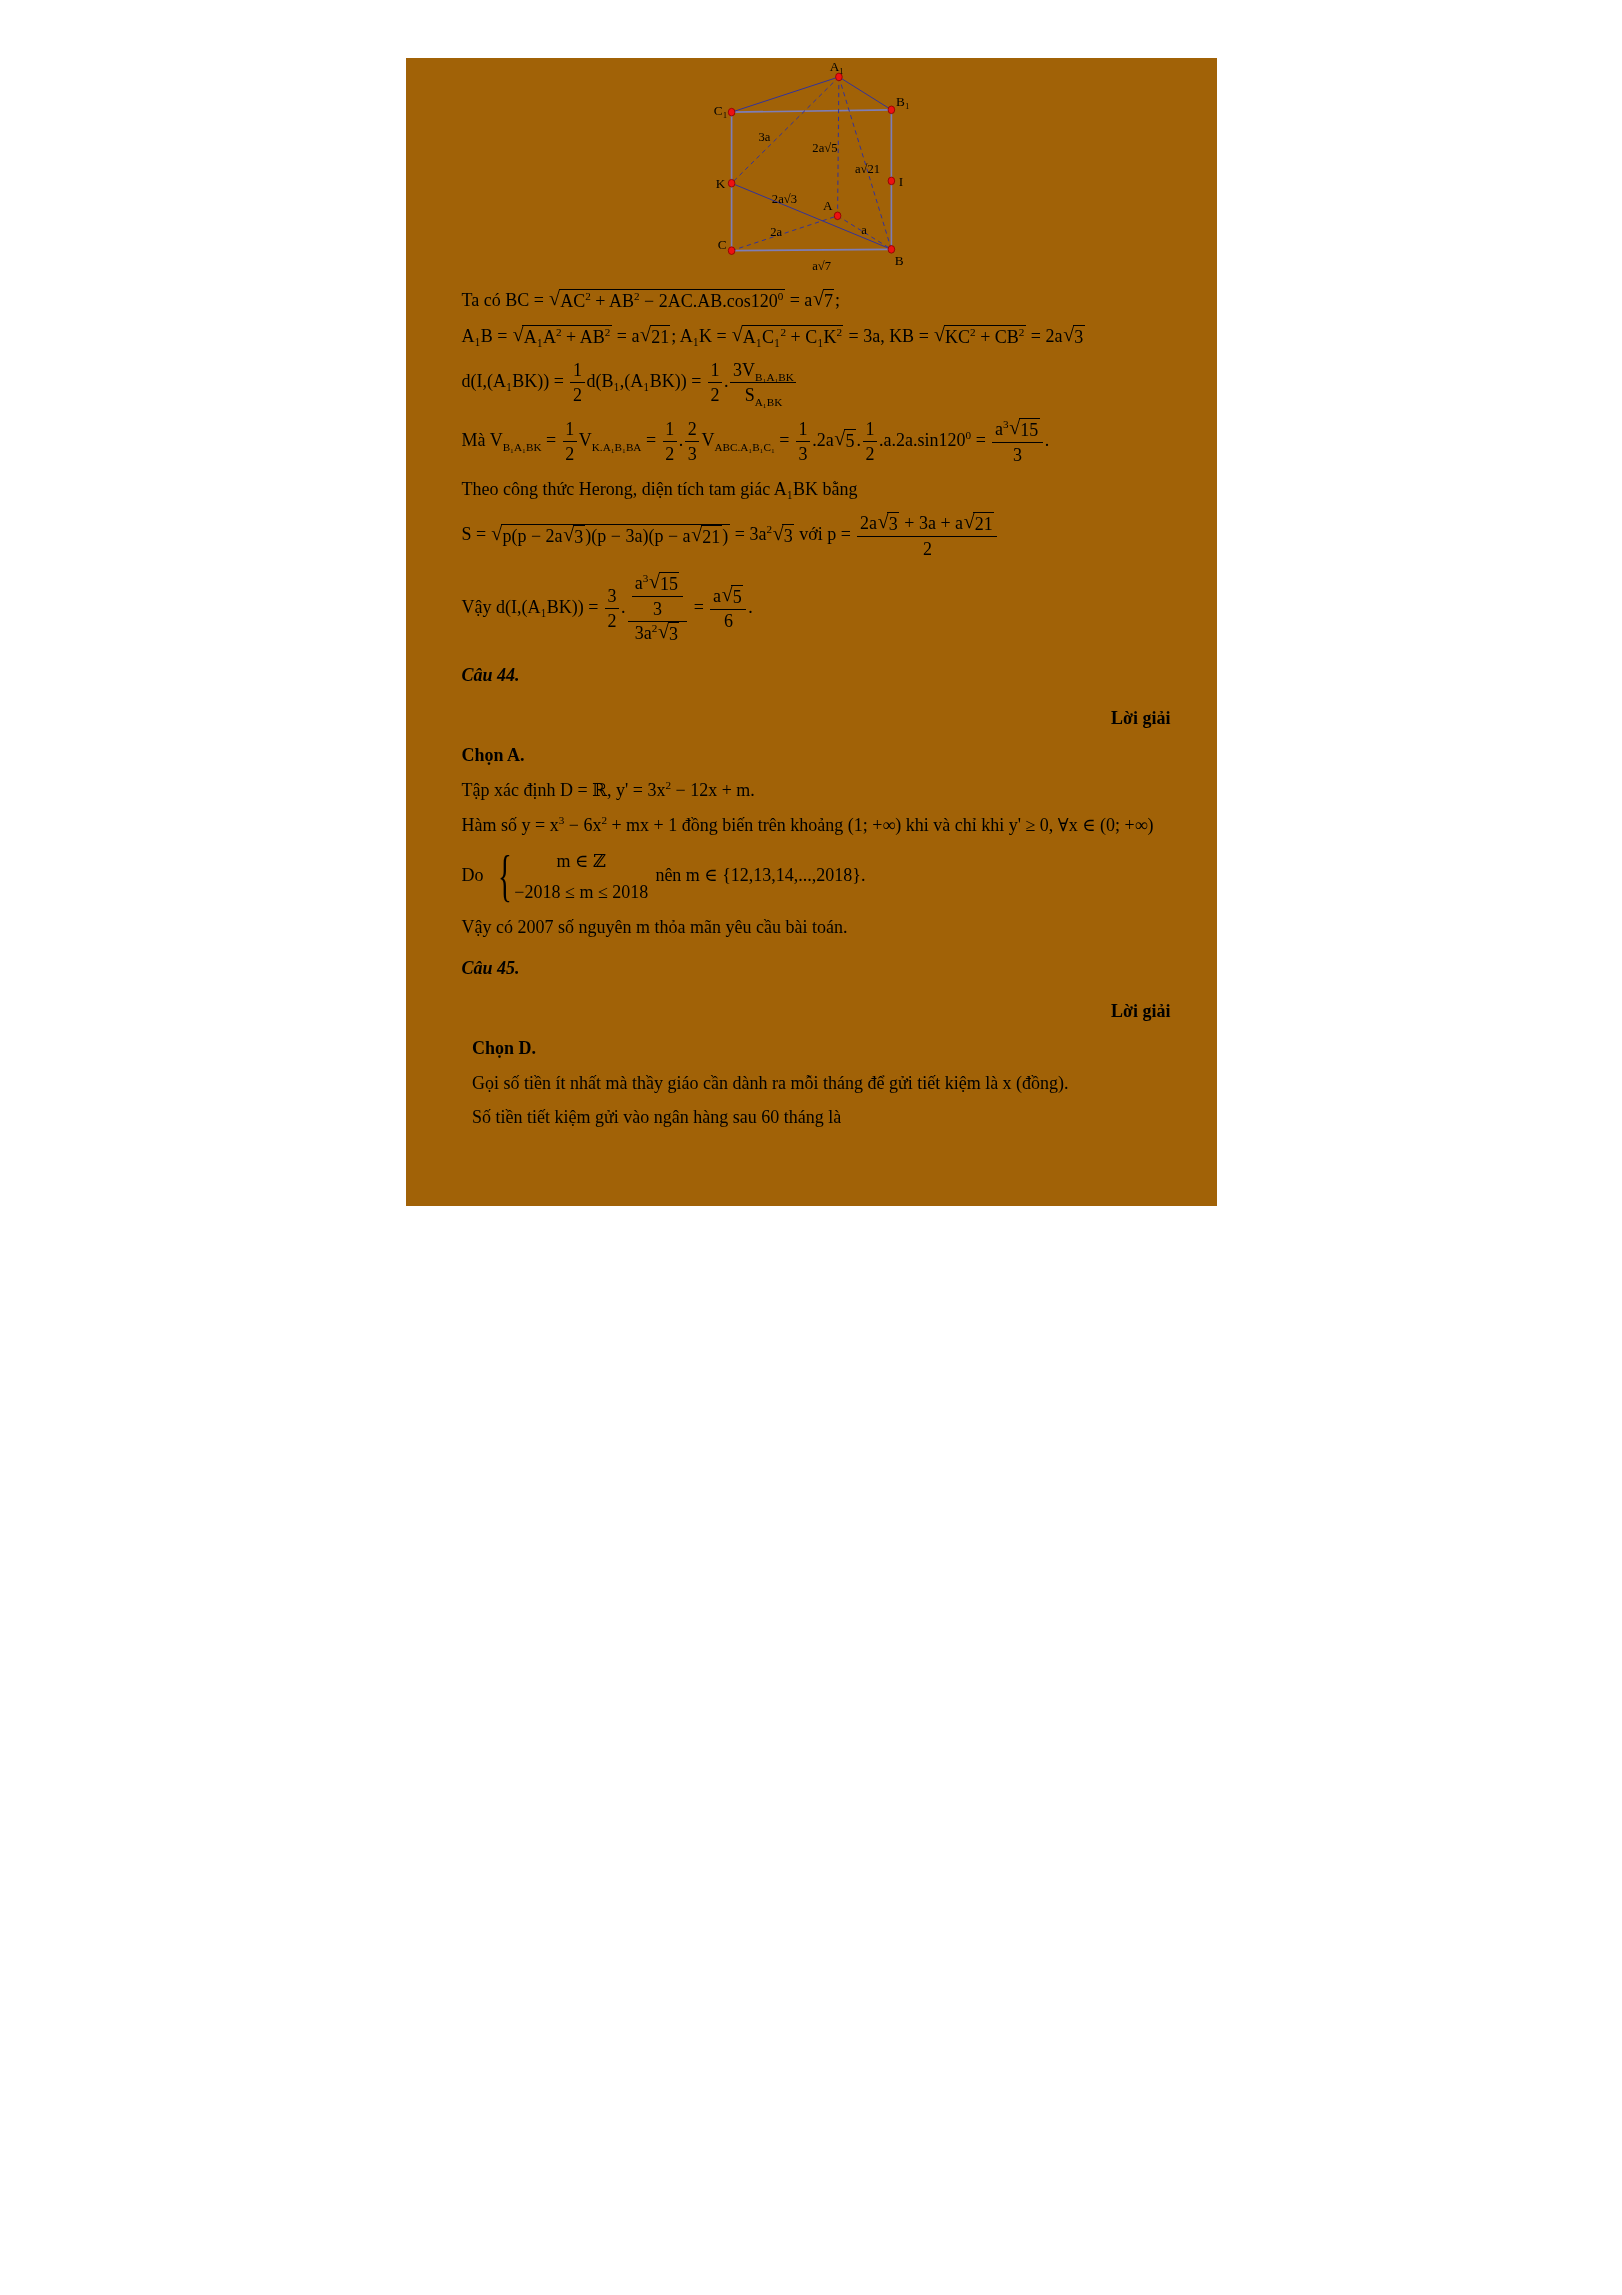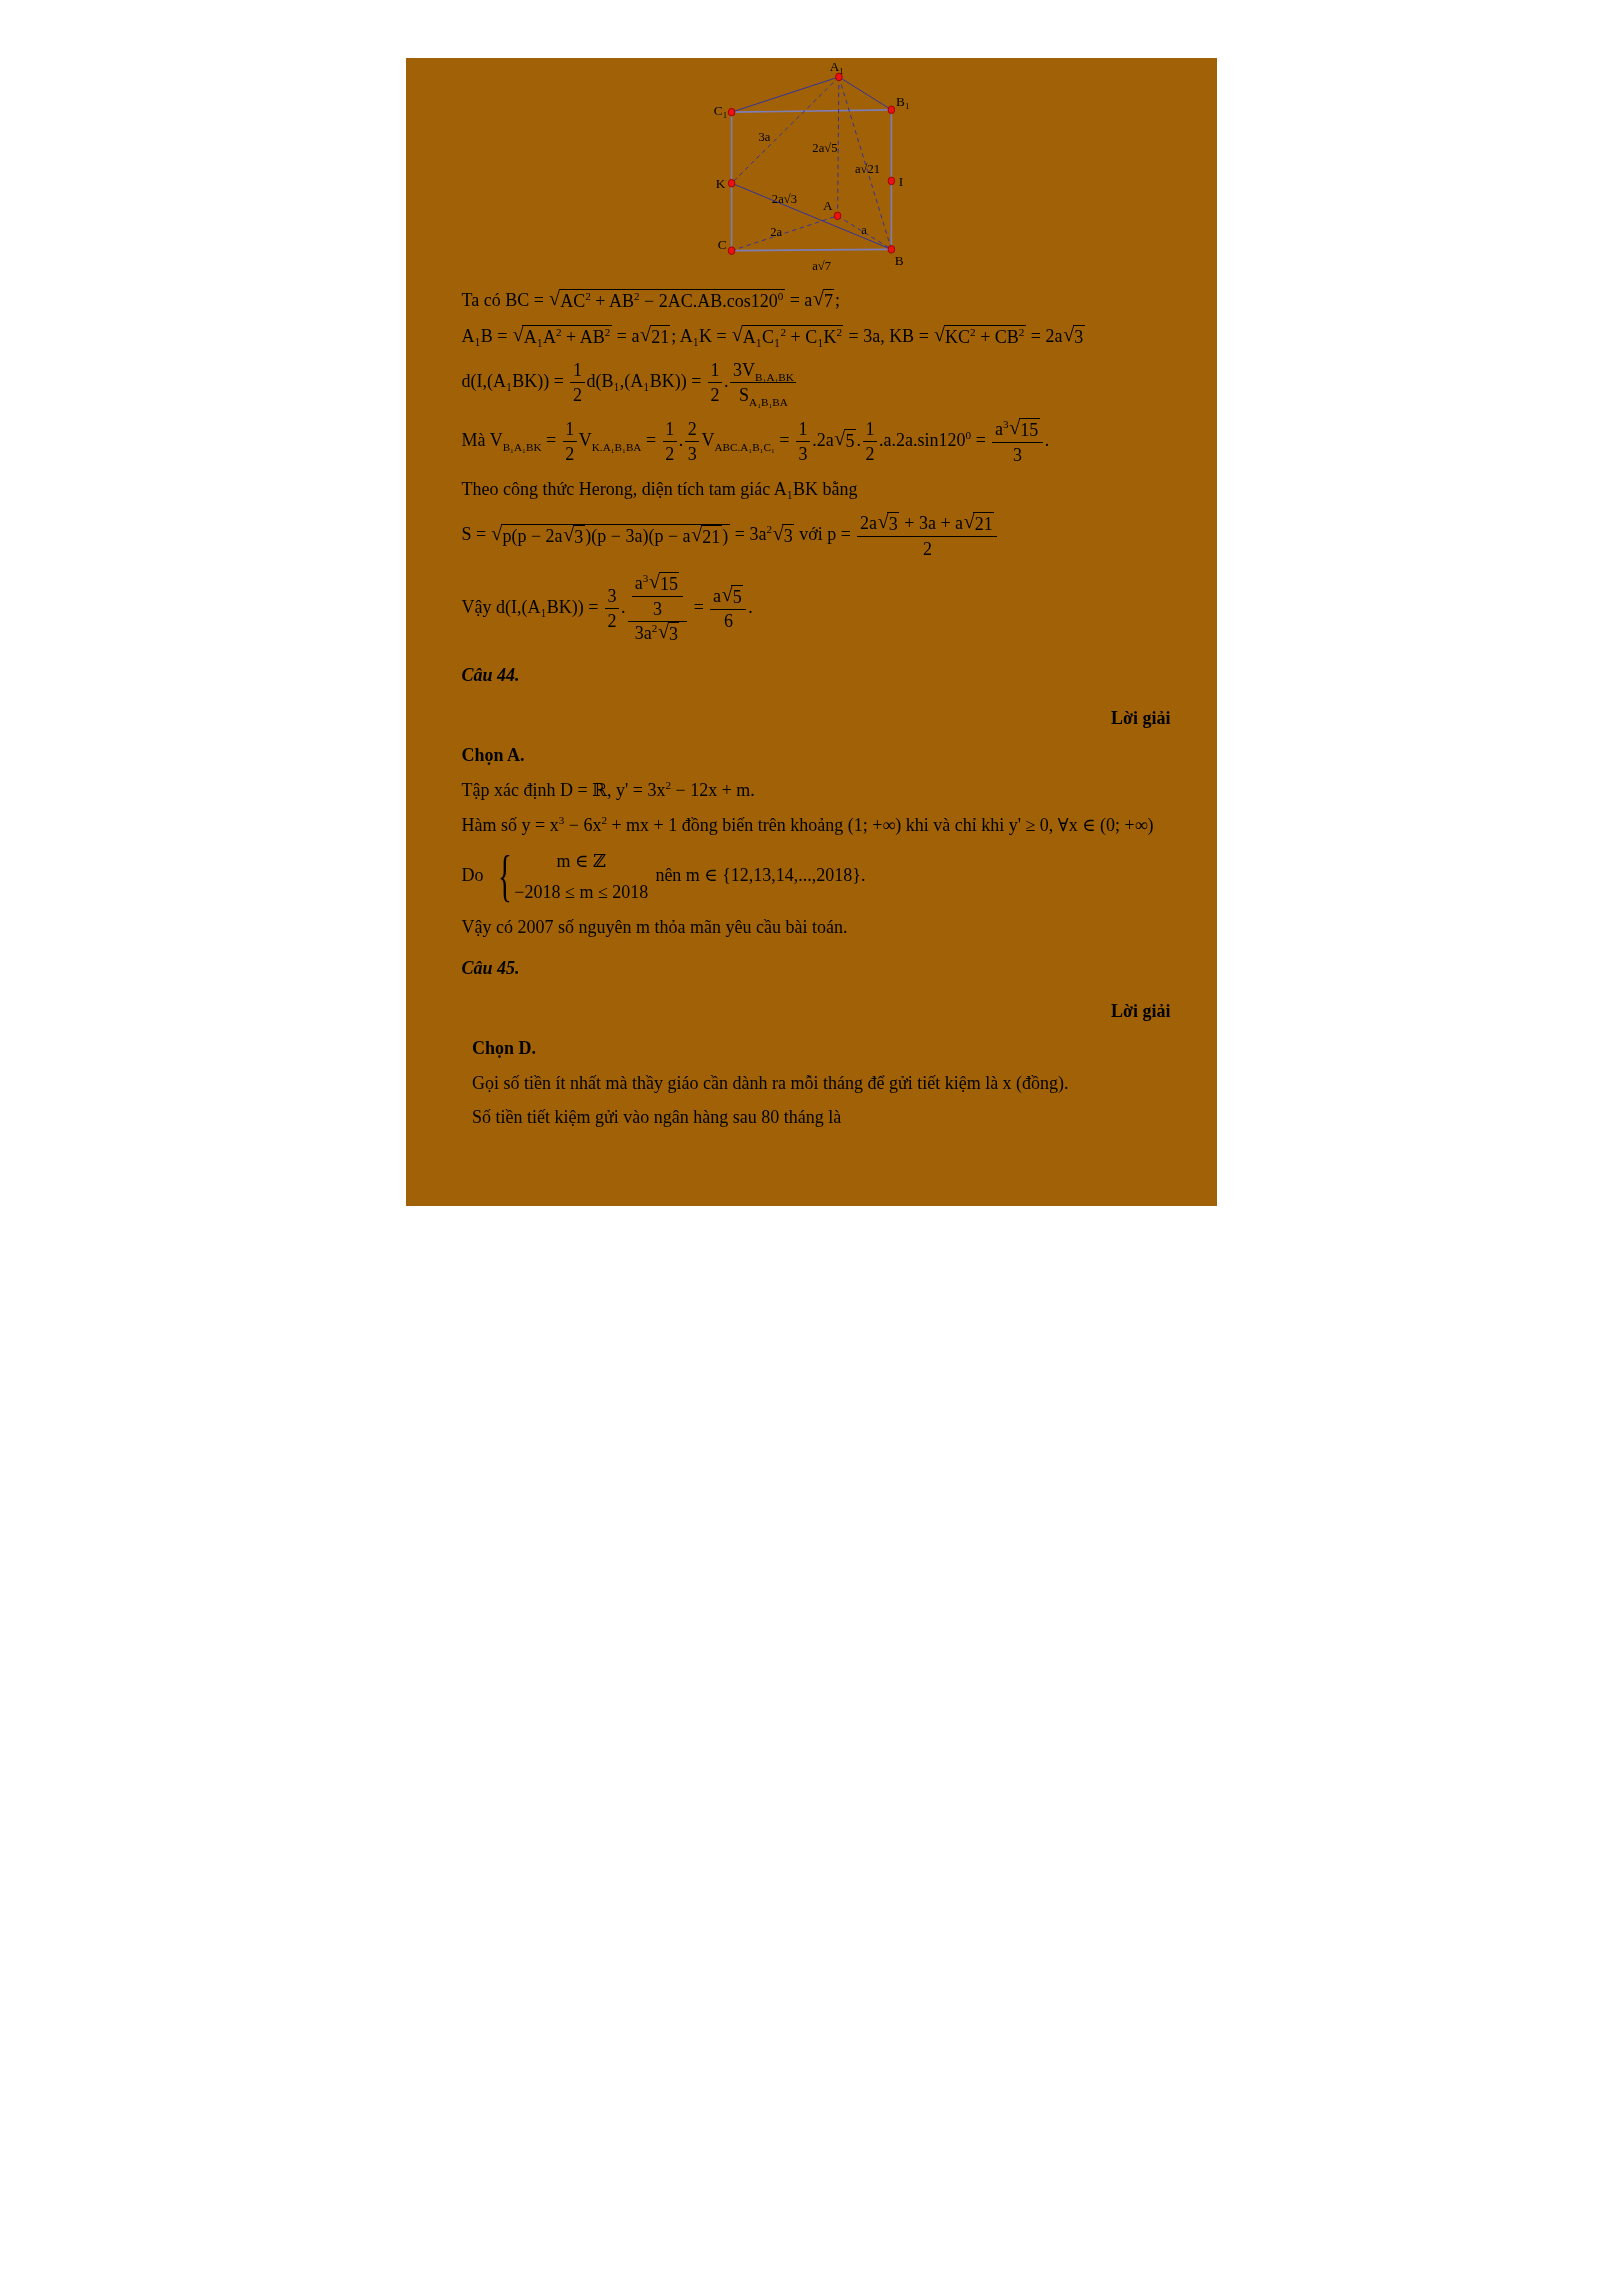--- a/index.html
+++ b/index.html
@@ -113,21 +113,21 @@
           <span class="rb">3</span>
         </span></div>
       <div class="line math">d(I,(A₁BK)) = <span class="fr">
           <span class="n">1</span>
           <span class="d">2</span>
         </span>d(B₁,(A₁BK)) = <span class="fr">
           <span class="n">1</span>
           <span class="d">2</span>
         </span>.<span class="fr">
           <span class="n">3V<sub>B₁A₁BK</sub></span>
-          <span class="d">S<sub>A₁B₁BA</sub></span>
+          <span class="d">S<sub>A₁BK</sub></span>
         </span></div>
       <div class="line math">Mà  V<sub>B₁A₁BK</sub> = <span class="fr">
           <span class="n">1</span>
           <span class="d">2</span>
         </span>V<sub>K.A₁B₁BA</sub> = <span class="fr">
           <span class="n">1</span>
           <span class="d">2</span>
         </span>.<span class="fr">
           <span class="n">2</span>
           <span class="d">3</span>
@@ -202,16 +202,16 @@
           <span class="col">
             <span class="row">m ∈ ℤ</span>
             <span class="row">−2018 ≤ m ≤ 2018</span>
           </span>
         </span> nên  m ∈ {12,13,14,...,2018}.</div>
       <div class="line text">Vậy có 2007 số nguyên m thỏa mãn yêu cầu bài toán.</div>
       <div class="line question">Câu 45.</div>
       <div class="line center">Lời giải</div>
       <div class="line choice indent">Chọn D.</div>
       <div class="line text indent">Gọi số tiền ít nhất mà thầy giáo cần dành ra mỗi tháng để gửi tiết kiệm là x (đồng).</div>
-      <div class="line text indent">Số tiền tiết kiệm gửi vào ngân hàng sau 80 tháng là</div>
+      <div class="line text indent">Số tiền tiết kiệm gửi vào ngân hàng sau 60 tháng là</div>
     </div>
 </div>
 
 
 </body></html>

